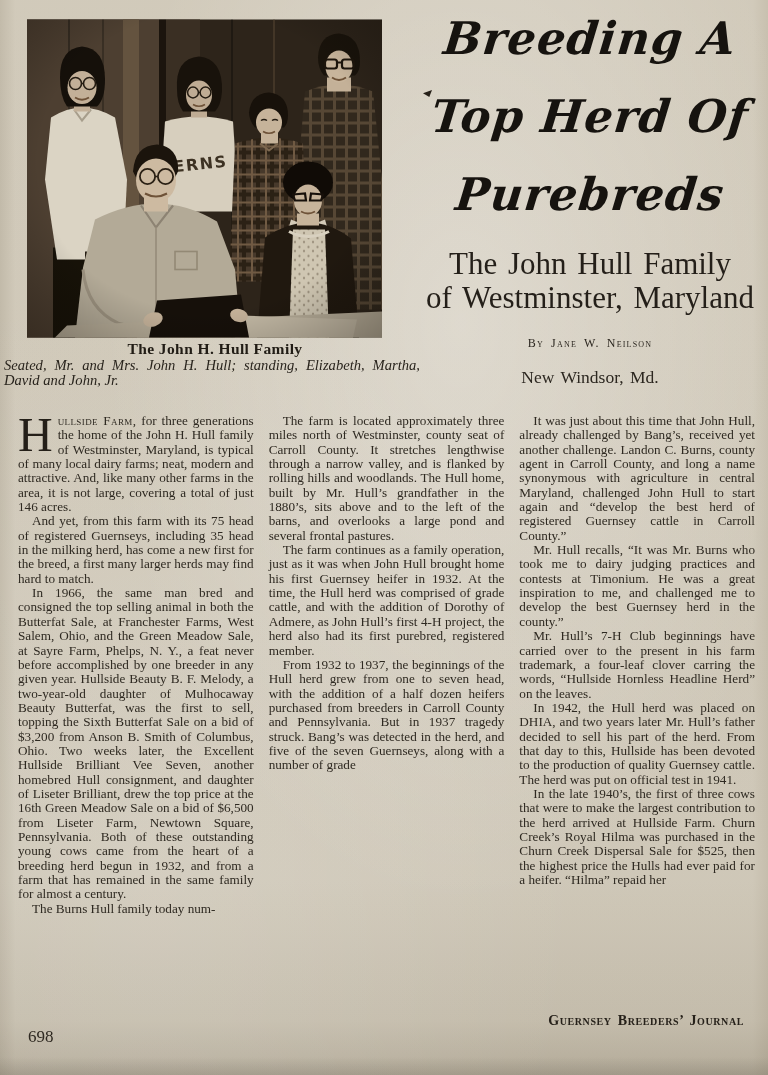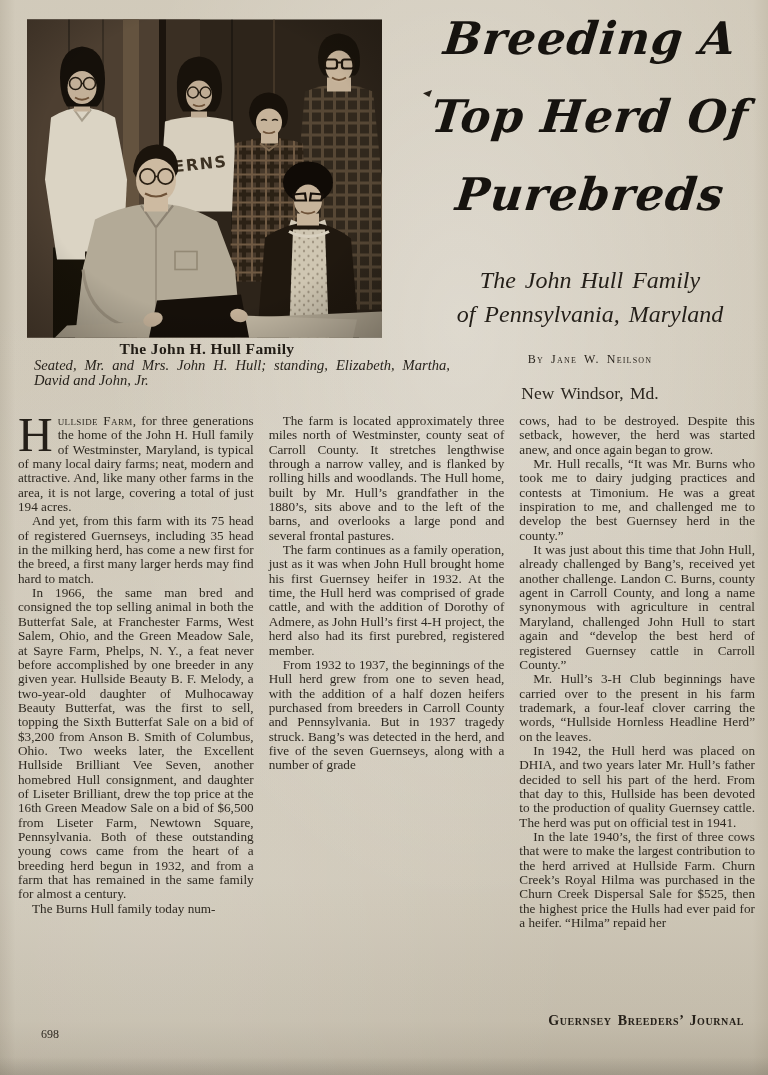--- a/index.html
+++ b/index.html
@@ -23,40 +23,40 @@
   .photo svg{display:block;width:100%;height:100%;}
   .speck{position:absolute;left:423px;top:90px;width:9px;height:7px;background:#262018;
     clip-path:polygon(0 45%,100% 0,70% 100%);}
   
   .headline{position:absolute;left:412px;top:0px;width:356px;text-align:center;}
   .t-line{
     font-family:"DejaVu Serif",serif;font-style:italic;font-weight:700;
     font-size:45px;line-height:78px;color:#16130f;letter-spacing:1px;
     transform:skewX(-6deg);
   }
-  .subtitle{margin-top:29px;font-size:24px;line-height:34px;color:#241f19;word-spacing:3px;font-style:italic;}
+  .subtitle{margin-top:13px;font-size:31px;line-height:34px;color:#241f19;word-spacing:3px;}
   .byline{margin-top:21px;font-size:12px;font-variant:small-caps;letter-spacing:1.2px;word-spacing:3px;}
   .byline-loc{font-size:17.5px;margin-top:16px;word-spacing:2px;}
   
-  .caption-title{position:absolute;left:27px;top:340px;width:360px;text-align:center;
+  .caption-title{position:absolute;left:35px;top:340px;width:360px;text-align:center;
     font-weight:700;font-size:15.5px;letter-spacing:0.4px;color:#211c15;}
-  .caption-text{position:absolute;left:34px;top:358px;width:416px;
+  .caption-text{position:absolute;left:4px;top:358px;width:416px;
     font-style:italic;font-size:14.6px;line-height:14.8px;color:#29241d;text-align:justify;}
   
   .columns{position:absolute;left:18px;top:414px;width:737px;display:flex;gap:15px;}
   .col{flex:1;text-align:justify;font-size:13.2px;line-height:14.35px;color:#2e2921;}
   .para{margin:0;text-indent:14px;}
   .para.first,.para.cont{text-indent:0;}
   .dropcap{
     float:left;font-size:48px;line-height:40px;height:41px;
     padding:1px 5px 0 0;color:#241f18;
   }
   .sc{font-variant:small-caps;letter-spacing:0.4px;}
   
-  .page-number{position:absolute;left:41px;top:1027px;font-size:12px;color:#2e2921;}
+  .page-number{position:absolute;left:28px;top:1027px;font-size:17px;color:#2e2921;}
   .journal{position:absolute;right:24px;top:1013px;font-size:14px;font-weight:700;
     font-variant:small-caps;letter-spacing:0.6px;word-spacing:2px;color:#26211a;}
 </style>
 </head>
 <body>
 
 <div class="page">
 
   <div class="photo">
     <svg viewBox="0 0 355 318" xmlns="http://www.w3.org/2000/svg">
@@ -184,49 +184,48 @@
     </svg>
   </div>
   <div class="speck"></div>
 
   <div class="headline">
     <div class="t-line">Breeding A</div>
     <div class="t-line">Top Herd Of</div>
     <div class="t-line">Purebreds</div>
     <div class="subtitle">
       <div>The John Hull Family</div>
-      <div>of Pennsylvania, Maryland</div>
+      <div>of Westminster, Maryland</div>
     </div>
     <div class="byline">By Jane W. Neilson</div>
     <div class="byline-loc">New Windsor, Md.</div>
   </div>
 
   <div class="caption-title">The John H. Hull Family</div>
   <div class="caption-text">Seated, Mr. and Mrs. John H. Hull; standing, Elizabeth, Martha, David and John, Jr.</div>
 
   <div class="columns">
 
     <div class="col">
-      <p class="para first"><span class="dropcap">H</span><span class="sc">ullside Farm,</span><span> for three generations the home of the John H. Hull family of Westminster, Maryland, is typical of many local dairy farms; neat, modern and attractive. And, like many other farms in the area, it is not large, covering a total of just 194 acres.</span></p>
+      <p class="para first"><span class="dropcap">H</span><span class="sc">ullside Farm,</span><span> for three generations the home of the John H. Hull family of Westminster, Maryland, is typical of many local dairy farms; neat, modern and attractive. And, like many other farms in the area, it is not large, covering a total of just 146 acres.</span></p>
       <p class="para">And yet, from this farm with its 75 head of registered Guernseys, including 35 head in the milking herd, has come a new first for the breed, a first many larger herds may find hard to match.</p>
       <p class="para">In 1966, the same man bred and consigned the top selling animal in both the Butterfat Sale, at Franchester Farms, West Salem, Ohio, and the Green Meadow Sale, at Sayre Farm, Phelps, N. Y., a feat never before accomplished by one breeder in any given year. Hullside Beauty B. F. Melody, a two-year-old daughter of Mulhocaway Beauty Butterfat, was the first to sell, topping the Sixth Butterfat Sale on a bid of $3,200 from Anson B. Smith of Columbus, Ohio. Two weeks later, the Excellent Hullside Brilliant Vee Seven, another homebred Hull consignment, and daughter of Liseter Brilliant, drew the top price at the 16th Green Meadow Sale on a bid of $6,500 from Liseter Farm, Newtown Square, Pennsylvania. Both of these outstanding young cows came from the heart of a breeding herd begun in 1932, and from a farm that has remained in the same family for almost a century.</p>
       <p class="para">The Burns Hull family today num-</p>
     </div>
 
     <div class="col">
       <p class="para">The farm is located approximately three miles north of Westminster, county seat of Carroll County. It stretches lengthwise through a narrow valley, and is flanked by rolling hills and woodlands. The Hull home, built by Mr. Hull’s grandfather in the 1880’s, sits above and to the left of the barns, and overlooks a large pond and several frontal pastures.</p>
       <p class="para">The farm continues as a family operation, just as it was when John Hull brought home his first Guernsey heifer in 1932. At the time, the Hull herd was comprised of grade cattle, and with the addition of Dorothy of Admere, as John Hull’s first 4-H project, the herd also had its first purebred, registered member.</p>
       <p class="para">From 1932 to 1937, the beginnings of the Hull herd grew from one to seven head, with the addition of a half dozen heifers purchased from breeders in Carroll County and Pennsylvania. But in 1937 tragedy struck. Bang’s was detected in the herd, and five of the seven Guernseys, along with a number of grade</p>
     </div>
 
     <div class="col">
-      <p class="para cont">cows, had to be destroyed. Despite this setback, however, the herd was started anew, and once again began to grow.</p>
+      <p class="para">It was just about this time that John Hull, already challenged by Bang’s, received yet another challenge. Landon C. Burns, county agent in Carroll County, and long a name synonymous with agriculture in central Maryland, challenged John Hull to start again and “develop the best herd of registered Guernsey cattle in Carroll County.”</p>
       <p class="para">Mr. Hull recalls, “It was Mr. Burns who took me to dairy judging practices and contests at Timonium. He was a great inspiration to me, and challenged me to develop the best Guernsey herd in the county.”</p>
-      <p class="para">It was just about this time that John Hull, already challenged by Bang’s, received yet another challenge. Landon C. Burns, county agent in Carroll County, and long a name synonymous with agriculture in central Maryland, challenged John Hull to start again and “develop the best herd of registered Guernsey cattle in Carroll County.”</p>
-      <p class="para">Mr. Hull’s 3-H Club beginnings have carried over to the present in his farm trademark, a four-leaf clover carring the words, “Hullside Hornless Headline Herd” on the leaves.</p>
+      <p class="para">Mr. Hull’s 7-H Club beginnings have carried over to the present in his farm trademark, a four-leaf clover carring the words, “Hullside Hornless Headline Herd” on the leaves.</p>
       <p class="para">In 1942, the Hull herd was placed on DHIA, and two years later Mr. Hull’s father decided to sell his part of the herd. From that day to this, Hullside has been devoted to the production of quality Guernsey cattle. The herd was put on official test in 1941.</p>
       <p class="para">In the late 1940’s, the first of three cows that were to make the largest contribution to the herd arrived at Hullside Farm. Churn Creek’s Royal Hilma was purchased in the Churn Creek Dispersal Sale for $525, then the highest price the Hulls had ever paid for a heifer. “Hilma” repaid her</p>
     </div>
 
   </div>
 
   <div class="page-number">698</div>
   <div class="journal">Guernsey Breeders’ Journal</div>
 
 </div>

